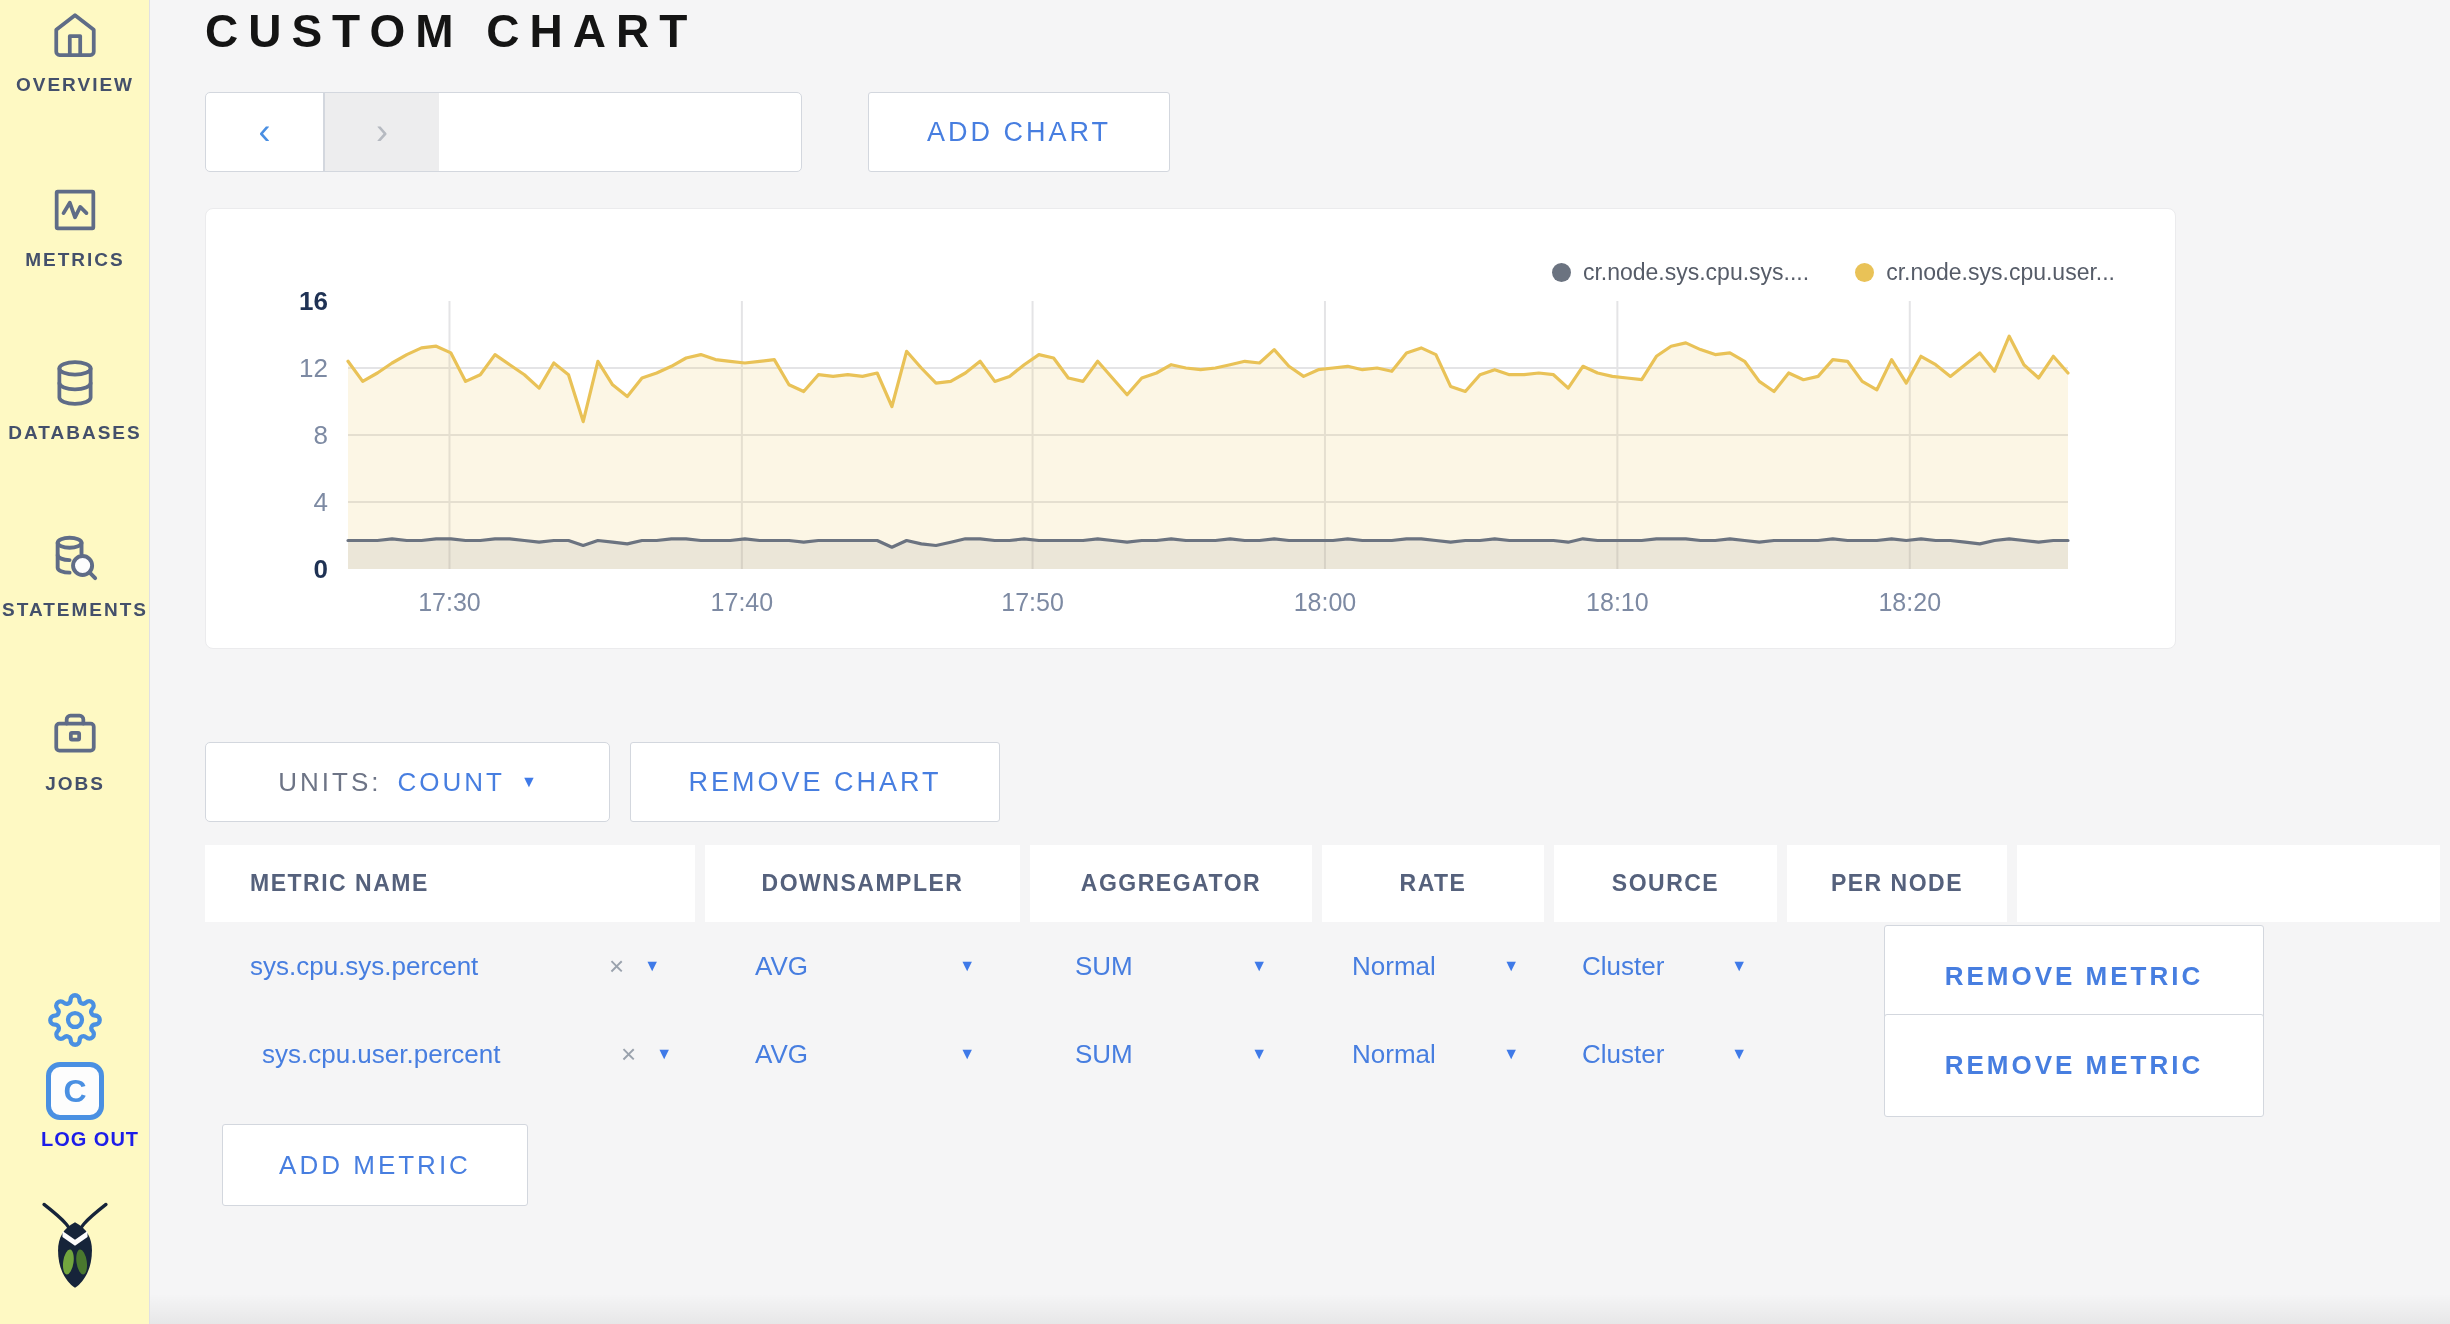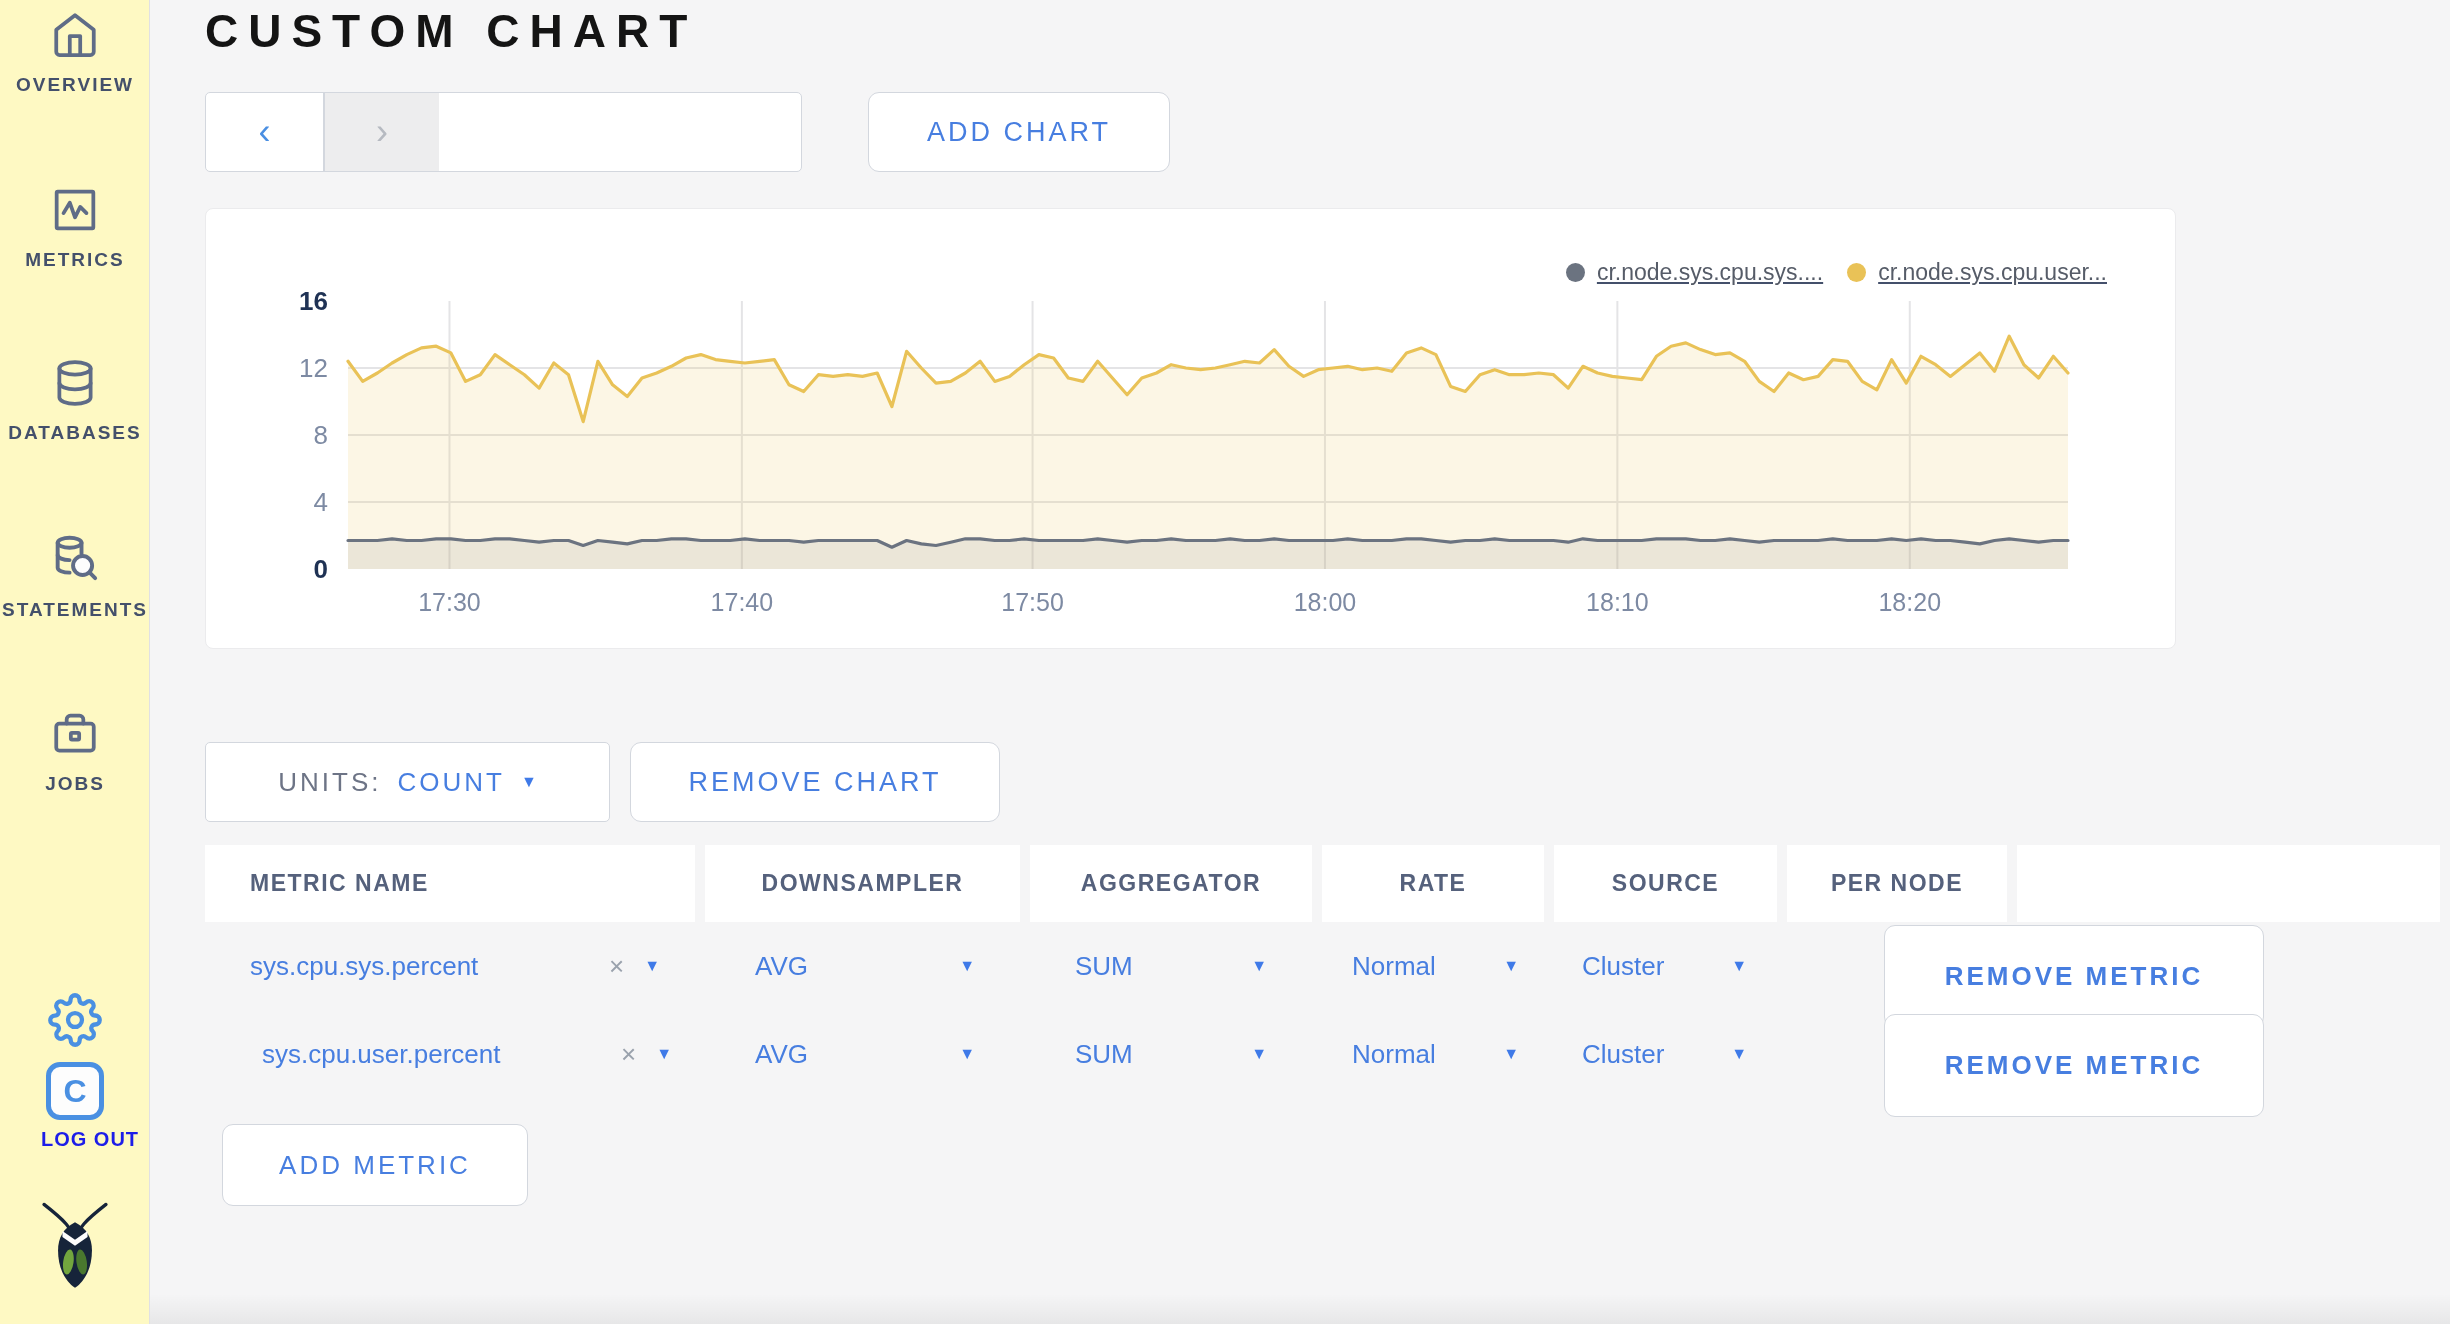--- a/index.html
+++ b/index.html
@@ -29,40 +29,40 @@
   .logout-label { display:block; margin-top:8px; font-size:20px; font-weight:bold; color:#1d1de8; letter-spacing:1px;padding-left:30px; }
   .logo-wrap { position:absolute; left:0; top:1200px; width:150px; text-align:center; }
   
   .page-title {
     position:absolute; left:205px; top:4px; font-size:46px; font-weight:bold;
     letter-spacing:10px; color:#141414;
   }
   
   .btn {
     display:flex; align-items:center; justify-content:center;
-    background:#fff; border:1px solid #d3d7de; border-radius:11px;
+    background:#fff; border:1px solid #d3d7de; border-radius:3px;
     color:#477ee0; font-size:27px; letter-spacing:3px; cursor:pointer;
   }
   .time-ctl {
     position:absolute; left:205px; top:92px; width:597px; height:80px;
     display:flex; background:#fff; border:1px solid #d3d7de; border-radius:5px; overflow:hidden;
   }
   .time-prev { width:118px; display:flex; align-items:center; justify-content:center;
     border-right:1px solid #d3d7de; color:#4a8fe2; font-size:36px; cursor:pointer; }
   .time-label { flex:1; display:flex; align-items:center; justify-content:center;
     color:#4a7fd9; font-size:28px; letter-spacing:3px; cursor:pointer; }
   .time-next { width:115px; display:flex; align-items:center; justify-content:center;
     border-left:1px solid #d3d7de; background:#ededee; color:#b6bac1; font-size:36px; cursor:pointer; }
   .add-chart { position:absolute; left:868px; top:92px; width:302px; height:80px; }
   
   .chart-card {
     position:absolute; left:205px; top:208px; width:1971px; height:441px;
     background:#fff; border:1px solid #ebebed; border-radius:8px;
   }
-  .legend { position:absolute; right:68px; top:50px; display:flex; gap:24px;text-decoration:underline; }
+  .legend { position:absolute; right:60px; top:50px; display:flex; gap:46px; }
   .legend-item { display:flex; align-items:center; gap:12px; }
   .legend-dot { width:19px; height:19px; border-radius:50%; }
   .legend-label { font-size:23px; color:#565c68; }
   #chart-svg { position:absolute; left:80px; top:80px; }
   
   .units-box {
     position:absolute; left:205px; top:742px; width:405px; height:80px;
     display:flex; align-items:center; justify-content:center; gap:16px;
     background:#fff; border:1px solid #d3d7de; border-radius:5px; cursor:default;
   }

